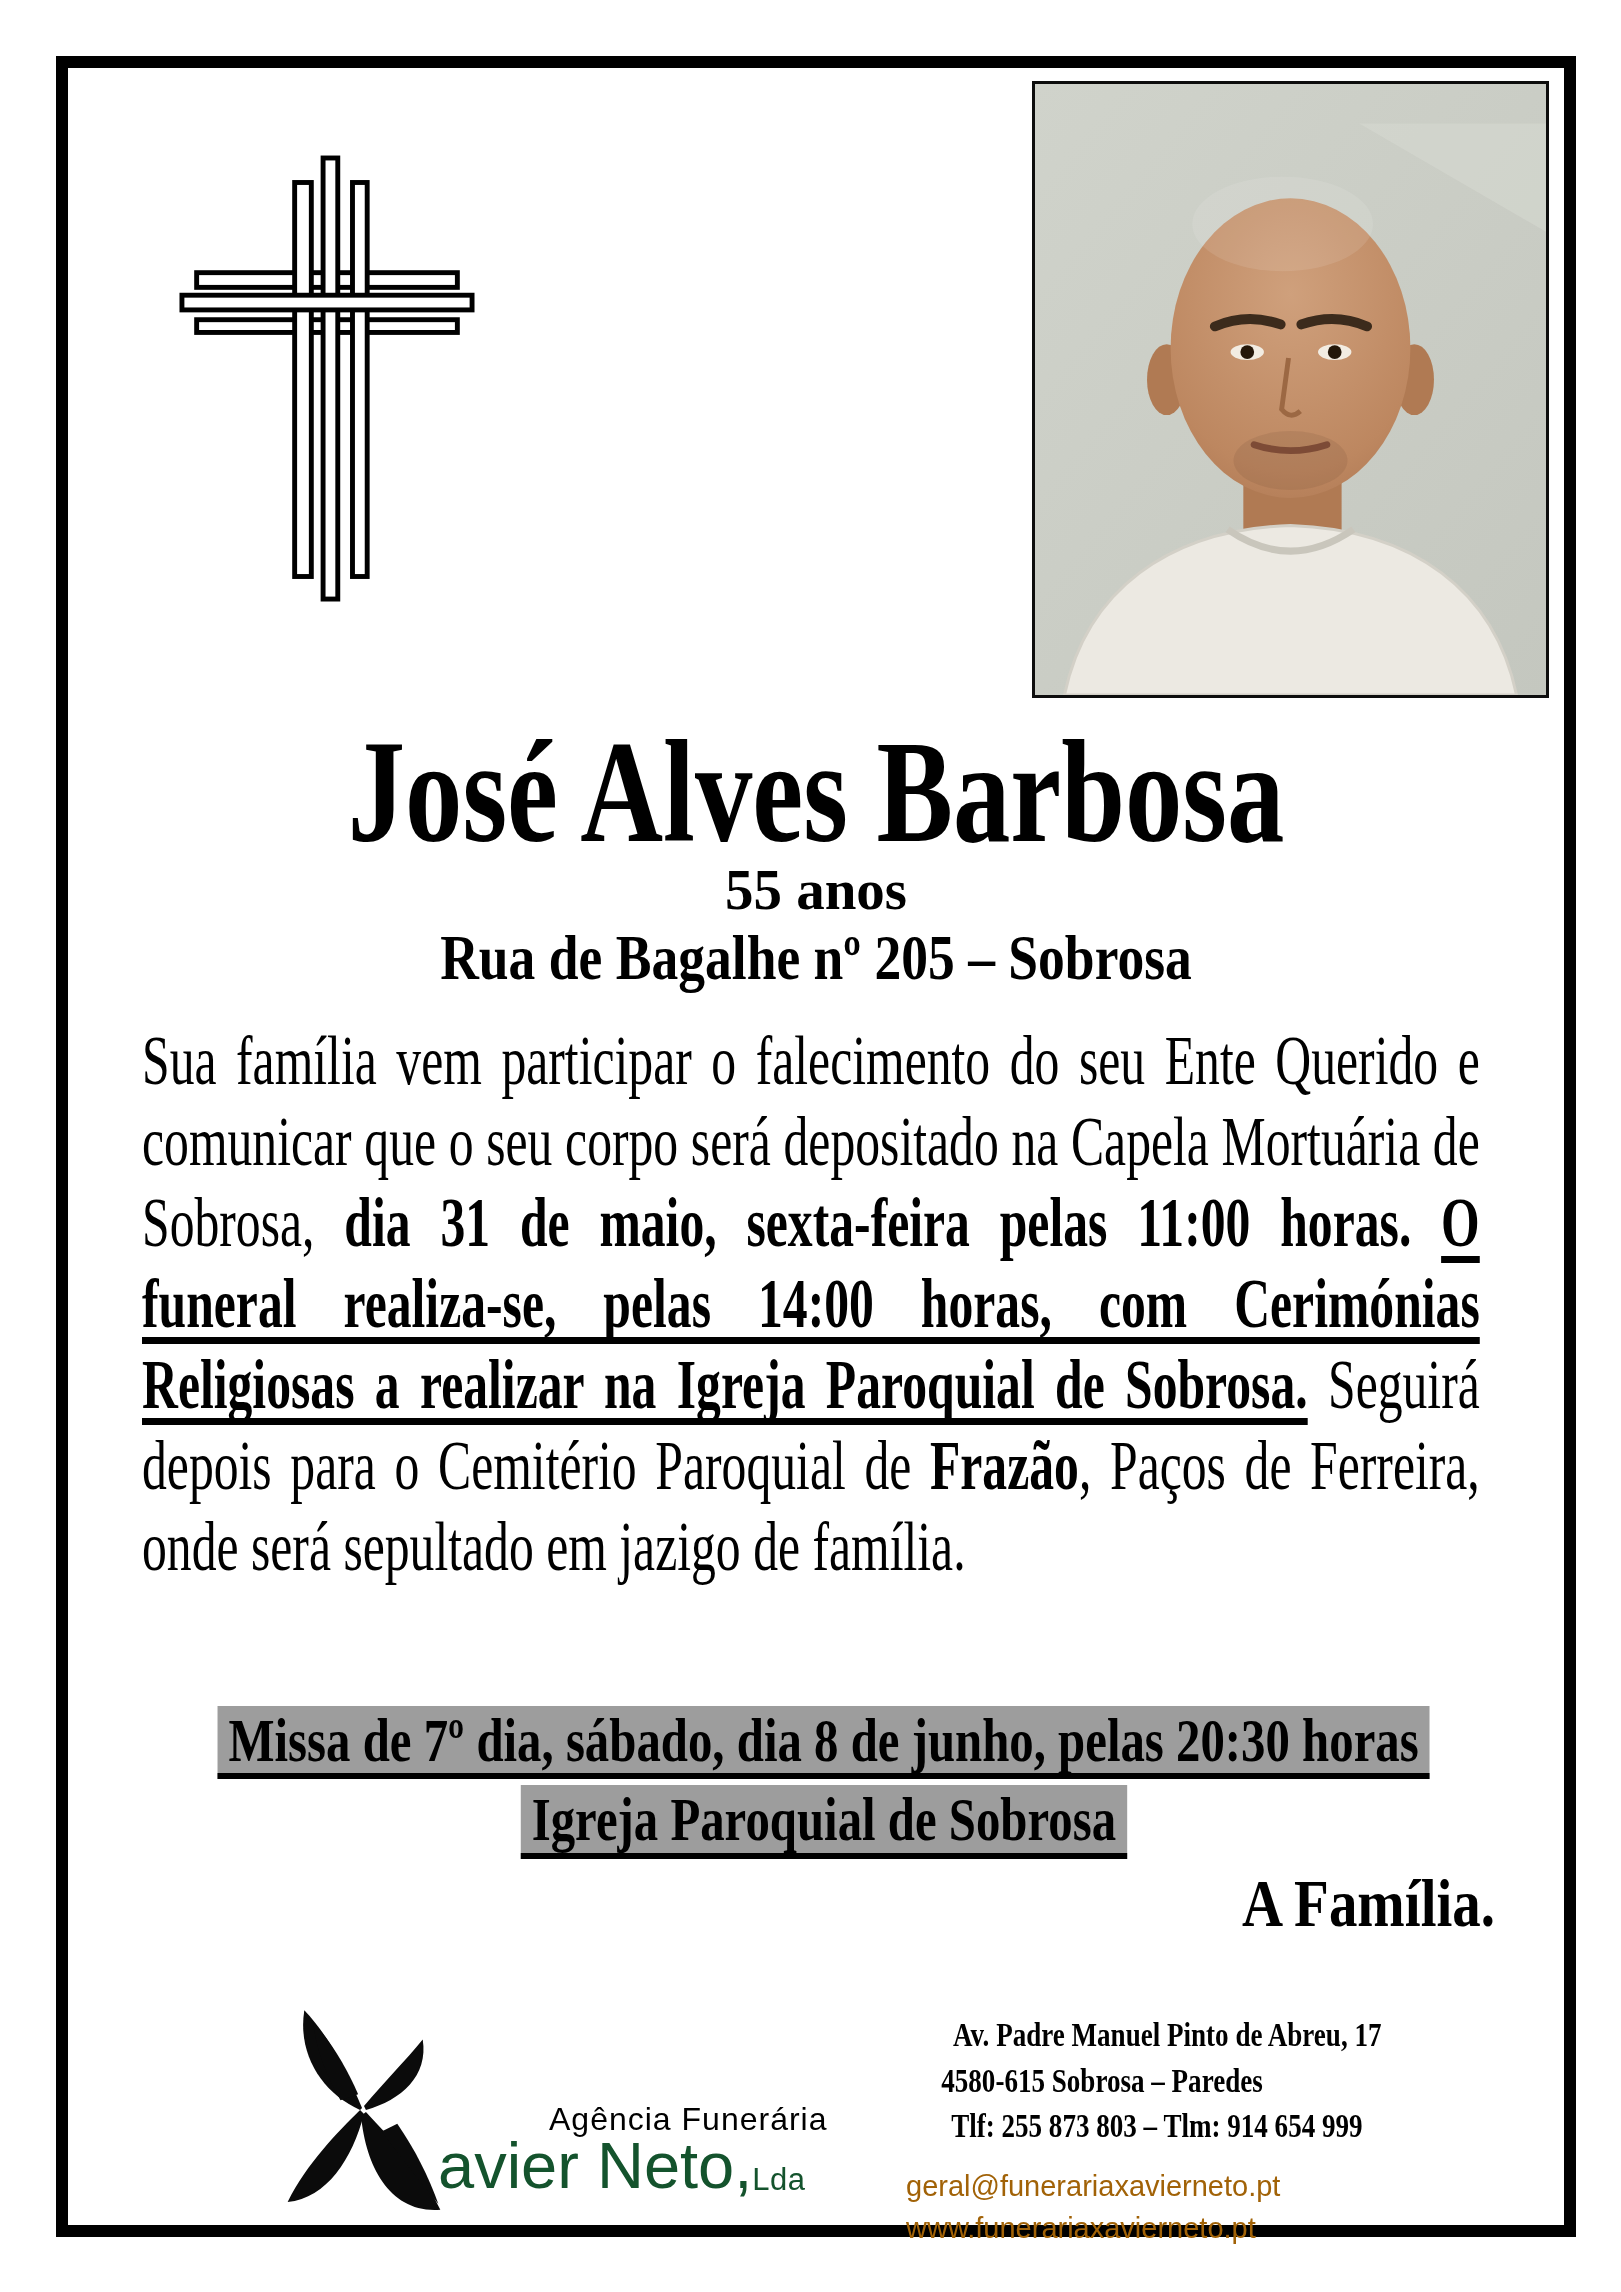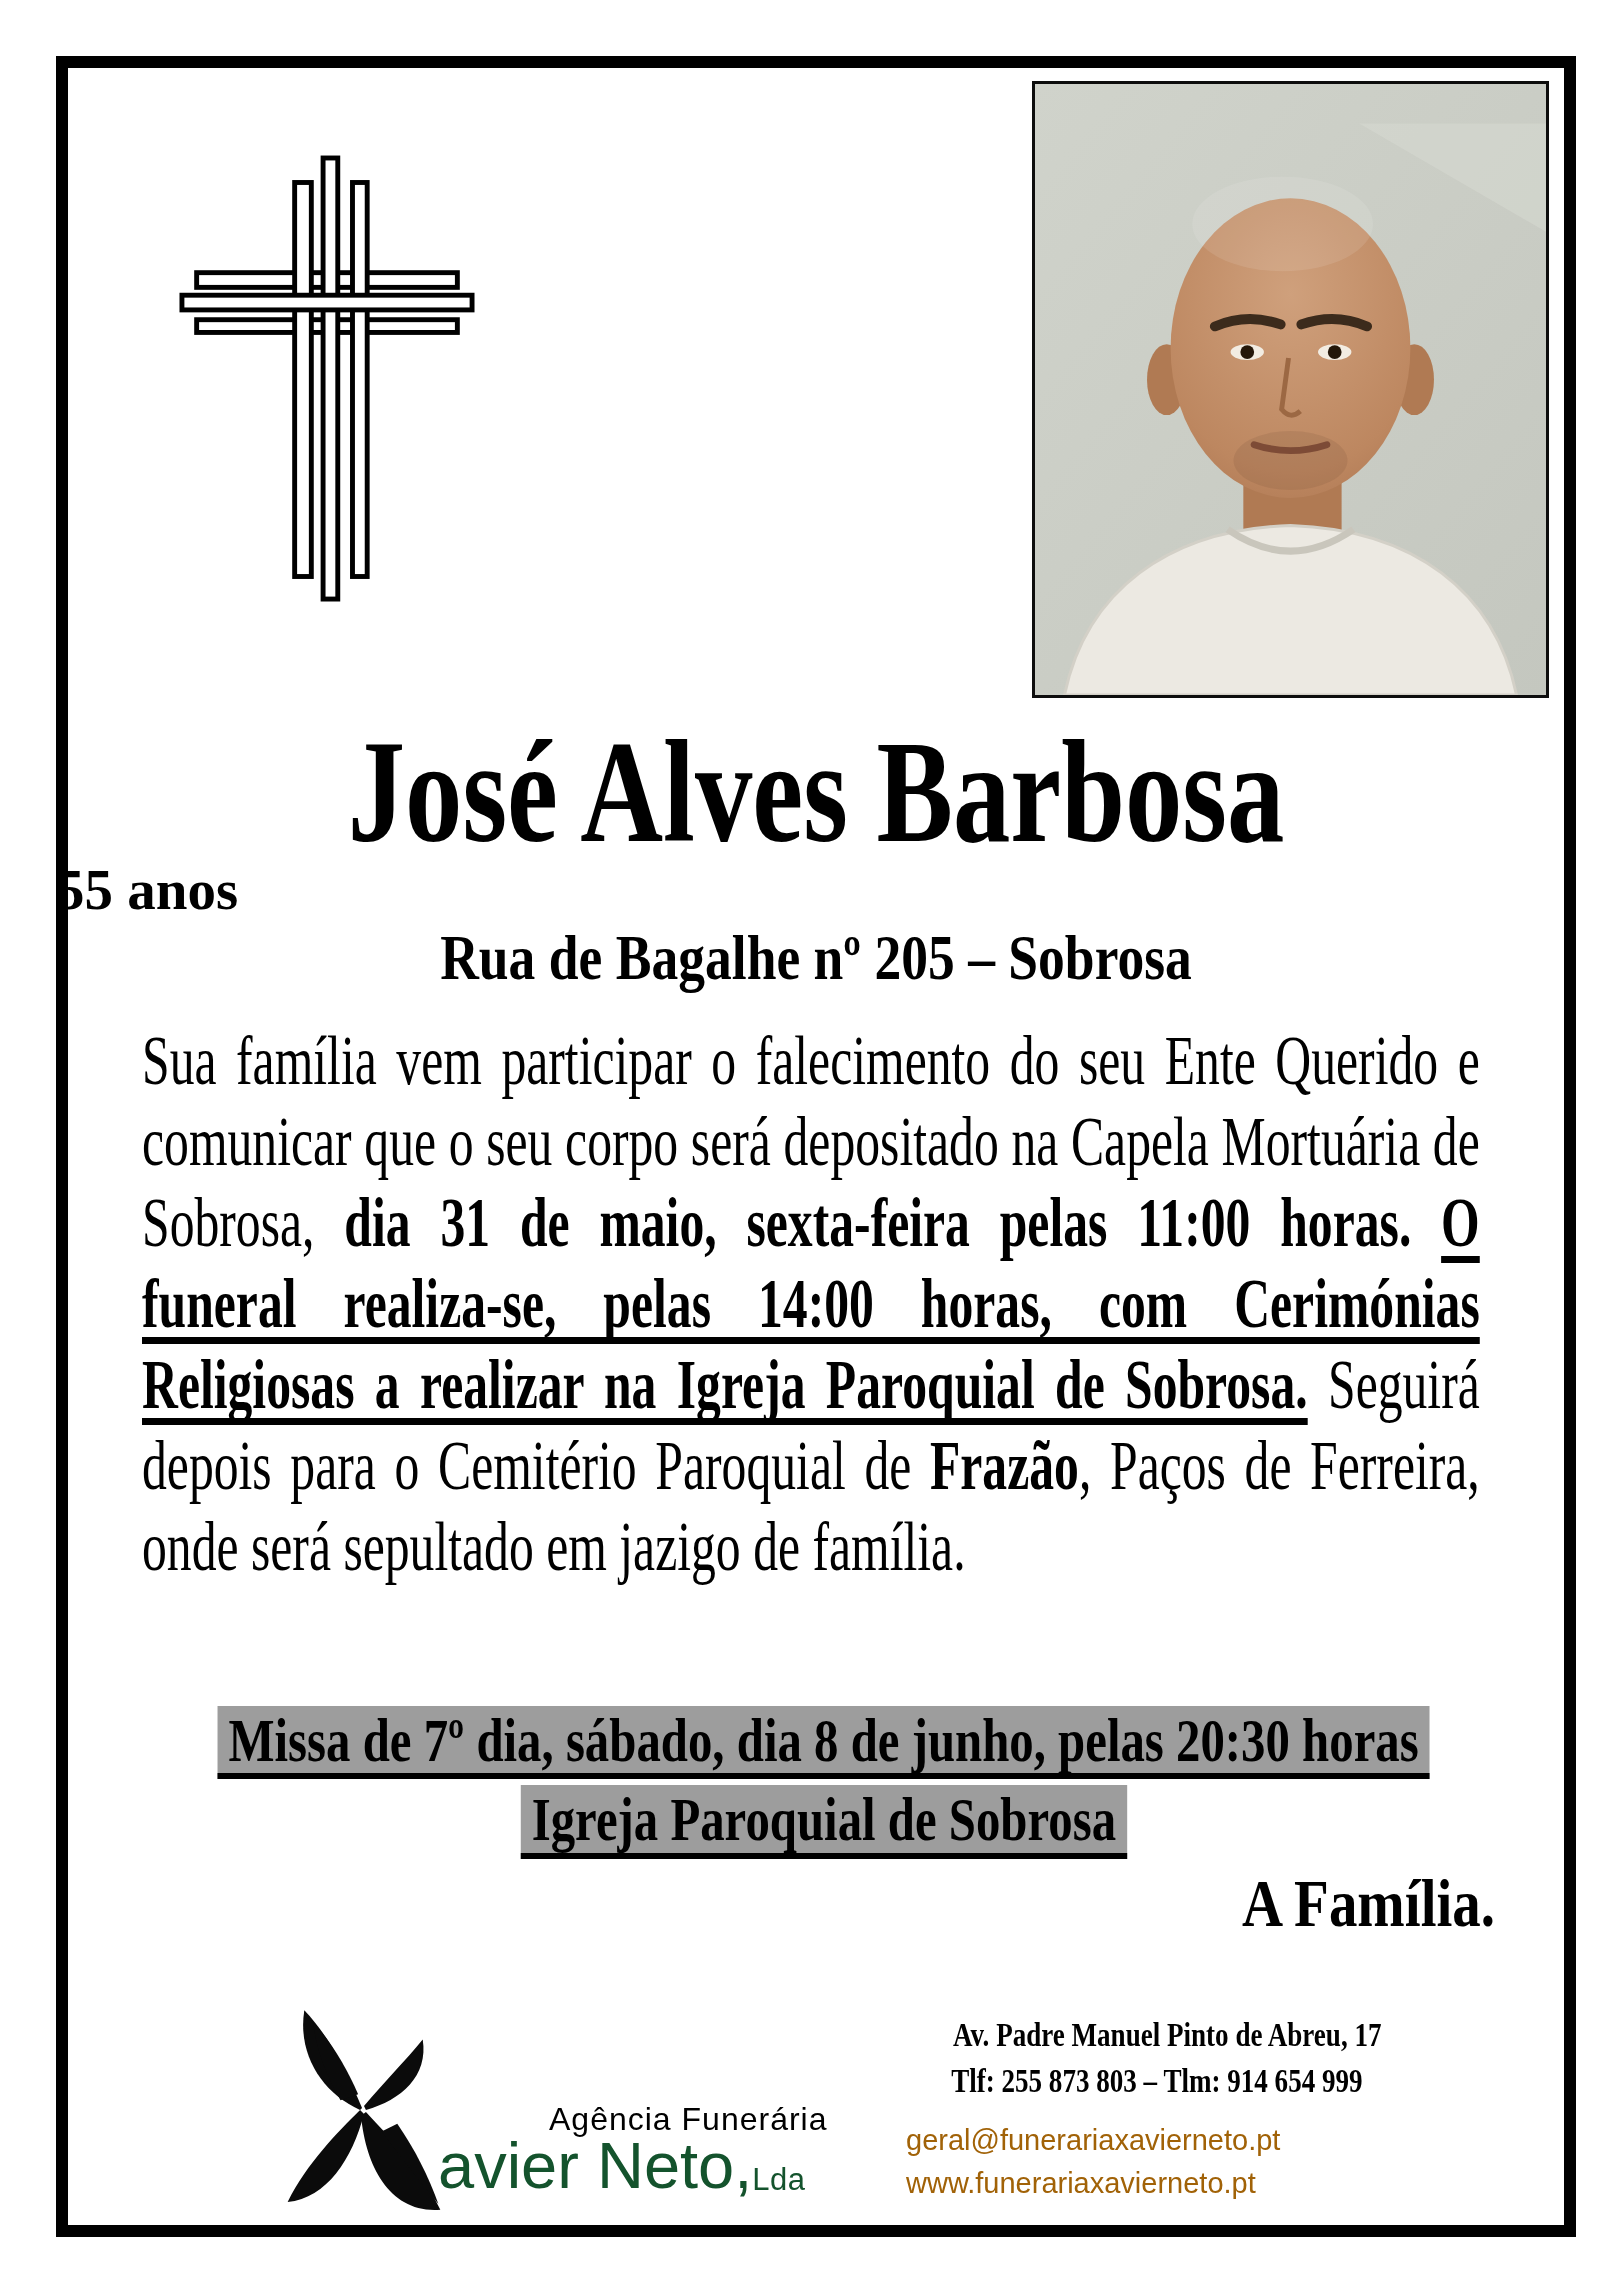--- a/index.html
+++ b/index.html
@@ -21,21 +21,21 @@
     border:3.9px solid #0d0d0d;box-sizing:border-box;background:#caccc4;
   }
   .photo svg{display:block;width:100%;height:100%;}
   
   .name{
     left:56px;top:718px;width:1520px;text-align:center;
     font-weight:bold;font-size:147px;line-height:1;
     transform:scaleX(0.78);
   }
   .age{
-    left:56px;top:861px;width:1520px;
+    left:56px;top:861px;width:1520px;text-align:center;
     font-weight:bold;font-size:57px;line-height:1;
   }
   .addr{
     left:56px;top:927px;width:1520px;text-align:center;
     font-weight:bold;font-size:63px;line-height:1;
     transform:scaleX(0.85);
   }
   
   .body{
     left:142px;top:1021px;width:1858px;
@@ -174,18 +174,19 @@
       <path d="M170,208 C150,184 130,158 112,134 L128,126 C146,152 160,180 170,208 Z"></path>
     </g>
   </svg>
 </div>
 
 <div class="abs tagline">Agência Funerária</div>
 <div class="abs agency-name"><span>avier Neto,</span><span class="suffix">Lda</span></div>
 
 <div class="abs contact">
   <p class="c-serif"><span class="cond">Av. Padre Manuel Pinto de Abreu, 17</span></p>
+  <p class="c-serif"><span class="cond">4580-615 Sobrosa – Paredes</span></p>
   <p class="c-serif"><span class="cond">Tlf: 255 873 803 – Tlm: 914 654 999</span></p>
   <div class="c-gap"></div>
   <p class="c-sans">geral@funerariaxavierneto.pt</p>
   <p class="c-sans">www.funerariaxavierneto.pt</p>
 </div>
 
 
 </body></html>

